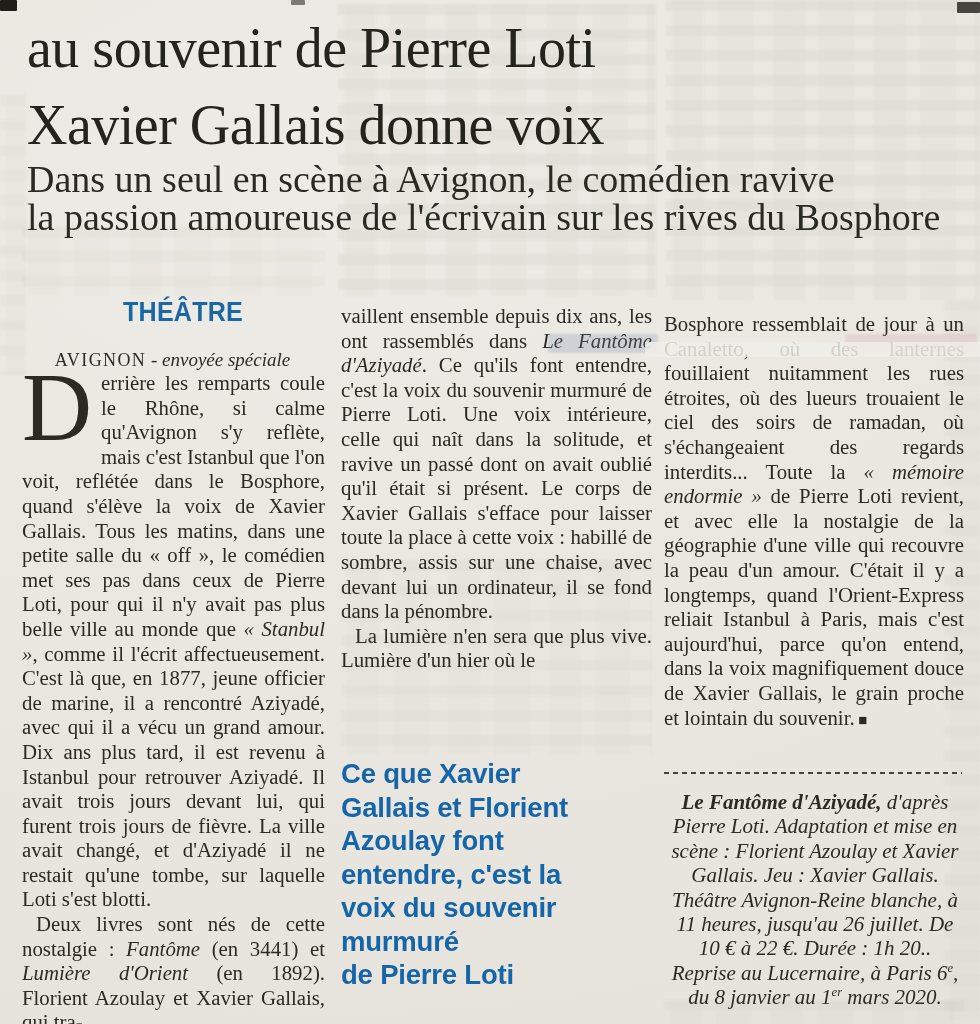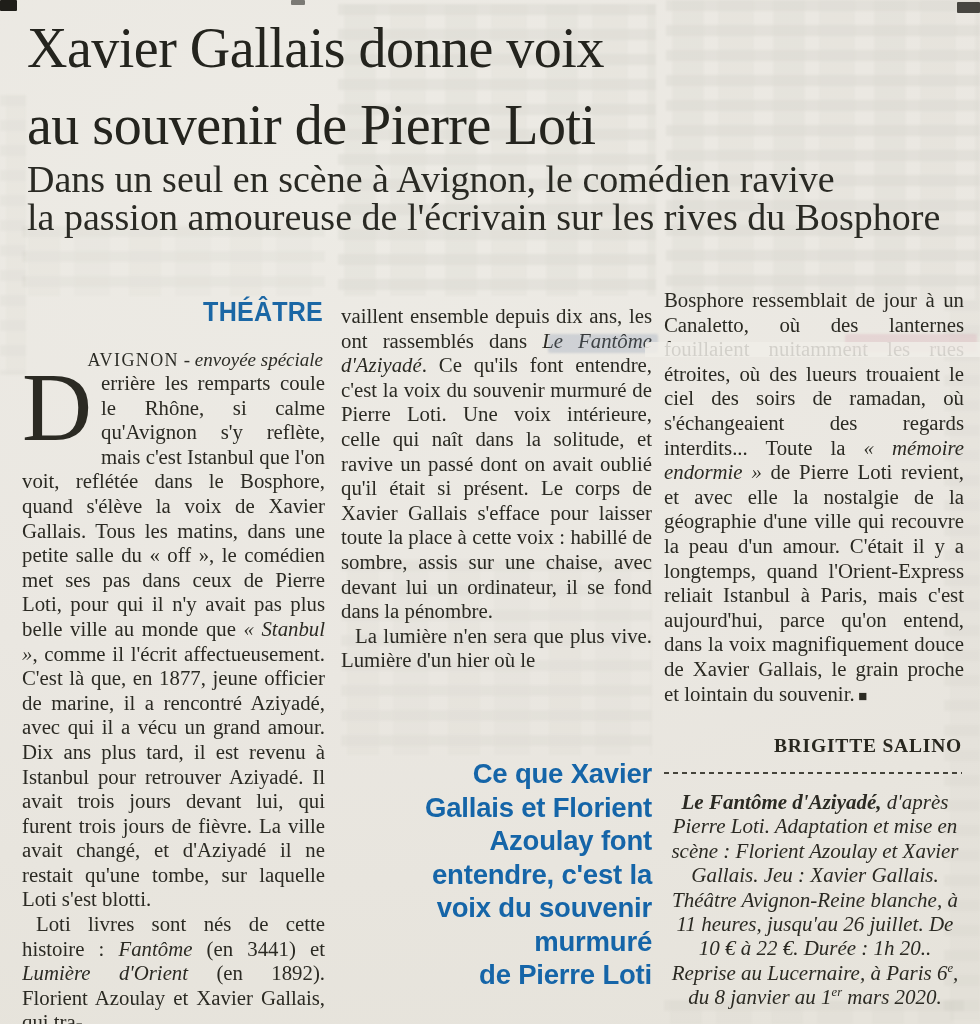--- a/index.html
+++ b/index.html
@@ -27,50 +27,50 @@
   
   .headline{
     position:absolute;left:27px;top:10px;width:920px;z-index:2;
     font-size:56px;line-height:77px;letter-spacing:-.5px;color:#24241e;
   }
   .standfirst{
     position:absolute;left:27px;top:161px;width:930px;z-index:2;
     font-size:38px;line-height:37.5px;color:#2a2a24;white-space:pre-line;
   }
   
-  .kicker-block{position:absolute;left:22px;top:297px;width:301px;text-align:right;z-index:2;}
+  .kicker-block{position:absolute;left:22px;top:297px;width:301px;text-align:center;z-index:2;}
   .kicker{
     font-family:"Liberation Sans", sans-serif;font-weight:bold;
     font-size:27px;line-height:31px;color:#1b67a5;
     transform:scaleX(.93);transform-origin:100% 50%;letter-spacing:.2px;
   }
   .dateline{font-size:19px;line-height:24px;margin-top:20px;color:#2c2c26;}
   .dateline .place{letter-spacing:1.4px;font-size:18px;}
   .dateline .credit{font-style:italic;}
   
   .col{position:absolute;z-index:2;font-size:20.8px;line-height:24.6px;text-align:justify;}
   .col p{margin:0;}
   .col p.indent{text-indent:14px;}
   .col1{left:22px;top:371px;width:303px;height:653px;overflow:hidden;}
   .col2{left:341px;top:304px;width:311px;}
-  .col3{left:664px;top:288px;width:300px;}
+  .col3{left:664px;top:312px;width:300px;}
   .dropcap{
     float:left;font-size:97px;line-height:74px;height:74px;
     padding:0 9px 0 0;color:#2b2a23;
   }
   .seg-i{font-style:italic;}
   .seg-bi{font-weight:bold;font-style:italic;}
   .seg-sup{vertical-align:super;font-size:.6em;line-height:0;}
   .seg-end{font-size:.72em;}
   
   .pullquote{
     position:absolute;left:341px;top:757px;width:311px;z-index:2;
     font-family:"Liberation Sans", sans-serif;font-weight:bold;
     font-size:27.5px;line-height:33.5px;color:#1565a8;
-    text-align:right;white-space:pre-line;letter-spacing:-.2px;
+    text-align:left;white-space:pre-line;letter-spacing:-.2px;
   }
   
   .byline{
     position:absolute;left:664px;top:735px;width:298px;z-index:2;
     text-align:right;font-weight:bold;font-size:19.5px;letter-spacing:.8px;color:#28271f;
   }
   .dashline{
     position:absolute;left:664px;top:772px;width:298px;height:2px;z-index:2;
     background:repeating-linear-gradient(90deg,#45443b 0 5px,transparent 5px 9px);
   }
@@ -90,57 +90,56 @@
   <div class="ghost light" style="left:0px;top:95px;width:26px;height:280px;"></div>
   <div class="ghost light" style="left:22px;top:226px;width:303px;height:70px;"></div>
   <div class="ghost light" style="left:341px;top:560px;width:311px;height:195px;"></div>
   <div class="ghost light" style="left:664px;top:1000px;width:300px;height:24px;"></div>
 
   <div class="mark" style="left:0;top:0;width:17px;height:11px;"></div>
   <div class="mark" style="left:291px;top:0;width:14px;height:5px;opacity:.55;"></div>
   <div class="mark" style="left:957px;top:2px;width:23px;height:11px;opacity:.8;"></div>
 
   <div class="headline">
+    <div>au souvenir de Pierre Loti</div>
     <div>Xavier Gallais donne voix</div>
-    <div>au souvenir de Pierre Loti</div>
   </div>
 
   <div class="standfirst">Dans un seul en scène à Avignon, le comédien ravive
 la passion amoureuse de l'écrivain sur les rives du Bosphore</div>
 
   <div class="kicker-block">
     <div class="kicker">THÉÂTRE</div>
     <div class="dateline">
       <span class="place">AVIGNON</span><span> - </span><span class="credit">envoyée spéciale</span>
     </div>
   </div>
 
   <div class="col col1">
     <p><span class="dropcap">D</span><span><span>errière les remparts coule le Rhône, si calme qu'Avignon s'y reflète, mais c'est Istanbul que l'on voit, reflétée dans le Bosphore, quand s'élève la voix de Xavier Gallais. Tous les matins, dans une petite salle du « off », le comédien met ses pas dans ceux de Pierre Loti, pour qui il n'y avait pas plus belle ville au monde que </span><span class="seg-i">« Stanbul »</span><span>, comme il l'écrit affectueusement. C'est là que, en 1877, jeune officier de marine, il a rencontré Aziyadé, avec qui il a vécu un grand amour. Dix ans plus tard, il est revenu à Istanbul pour retrouver Aziyadé. Il avait trois jours devant lui, qui furent trois jours de fièvre. La ville avait changé, et d'Aziyadé il ne restait qu'une tombe, sur laquelle Loti s'est blotti.</span></span></p>
-    <p class="indent"><span>Loti livres sont nés de cette histoire : </span><span class="seg-i">Fantôme</span><span> (en 3441) et </span><span class="seg-i">Lumière d'Orient</span><span> (en 1892). Florient Azoulay et Xavier Gallais, qui tra-</span></p>
+    <p class="indent"><span>Deux livres sont nés de cette nostalgie : </span><span class="seg-i">Fantôme</span><span> (en 3441) et </span><span class="seg-i">Lumière d'Orient</span><span> (en 1892). Florient Azoulay et Xavier Gallais, qui tra-</span></p>
   </div>
 
   <div class="col col2">
     <p><span>vaillent ensemble depuis dix ans, les ont rassemblés dans </span><span class="seg-i">Le Fantôme d'Aziyadé</span><span>. Ce qu'ils font entendre, c'est la voix du souvenir murmuré de Pierre Loti. Une voix intérieure, celle qui naît dans la solitude, et ravive un passé dont on avait oublié qu'il était si présent. Le corps de Xavier Gallais s'efface pour laisser toute la place à cette voix : habillé de sombre, assis sur une chaise, avec devant lui un ordinateur, il se fond dans la pénombre.</span></p>
     <p class="indent">La lumière n'en sera que plus vive. Lumière d'un hier où le</p>
   </div>
 
   <div class="col col3">
     <p><span>Bosphore ressemblait de jour à un Canaletto, où des lanternes fouillaient nuitamment les rues étroites, où des lueurs trouaient le ciel des soirs de ramadan, où s'échangeaient des regards interdits... Toute la </span><span class="seg-i">« mémoire endormie »</span><span> de Pierre Loti revient, et avec elle la nostalgie de la géographie d'une ville qui recouvre la peau d'un amour. C'était il y a longtemps, quand l'Orient-Express reliait Istanbul à Paris, mais c'est aujourd'hui, parce qu'on entend, dans la voix magnifiquement douce de Xavier Gallais, le grain proche et lointain du souvenir.</span><span class="seg-end"> ■</span></p>
   </div>
 
   <div class="pullquote">Ce que Xavier
 Gallais et Florient
 Azoulay font
 entendre, c'est la
 voix du souvenir
 murmuré
 de Pierre Loti</div>
 
-  <div class="byline">BRIGITTE SALINO</div>
 
   <div class="dashline"></div>
 
   <div class="infobox"><span class="seg-bi">Le Fantôme d'Aziyadé,</span><span> d'après Pierre Loti. Adaptation et mise en scène : Florient Azoulay et Xavier Gallais. Jeu : Xavier Gallais. Théâtre Avignon-Reine blanche, à 11 heures, jusqu'au 26 juillet. De 10 € à 22 €. Durée : 1h 20.. Reprise au Lucernaire, à Paris 6</span><span class="seg-sup">e</span><span>, du 8 janvier au 1</span><span class="seg-sup">er</span><span> mars 2020.</span></div>
 
   <div class="streak" style="left:645px;top:342px;width:335px;height:15px;"></div>
   <div class="smudge" style="left:548px;top:334px;width:110px;height:19px;background:rgba(120,140,172,.25);"></div>
   <div class="smudge" style="left:845px;top:334px;width:132px;height:18px;background:rgba(205,130,150,.18);"></div>
 
 </div>

